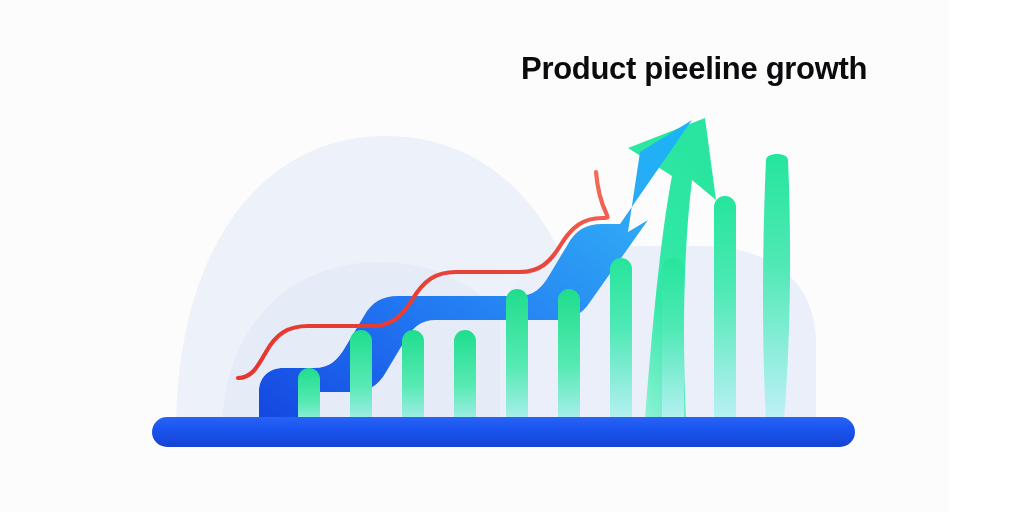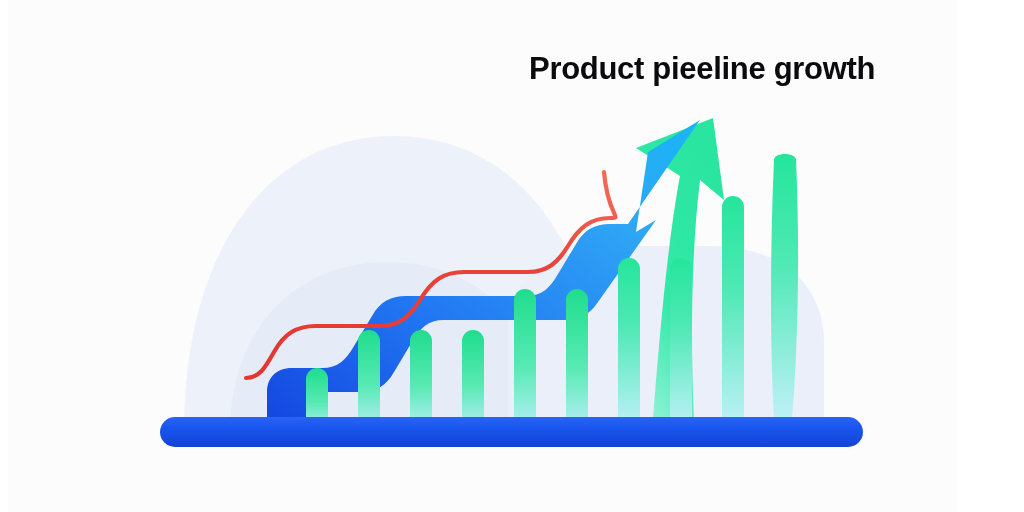--- a/index.html
+++ b/index.html
@@ -10,21 +10,20 @@
   }
   body {
     font-family: "Liberation Sans", sans-serif;
   }
   #canvas {
     position: relative;
     width: 949px;
     height: 512px;
     overflow: hidden;
     background: #fcfcfd;
-    margin-left: 8px;
   }
   #art {
     position: absolute;
     inset: 0;
     width: 1024px;
     height: 512px;
     display: block;
   }
   .headline {
     position: absolute;

